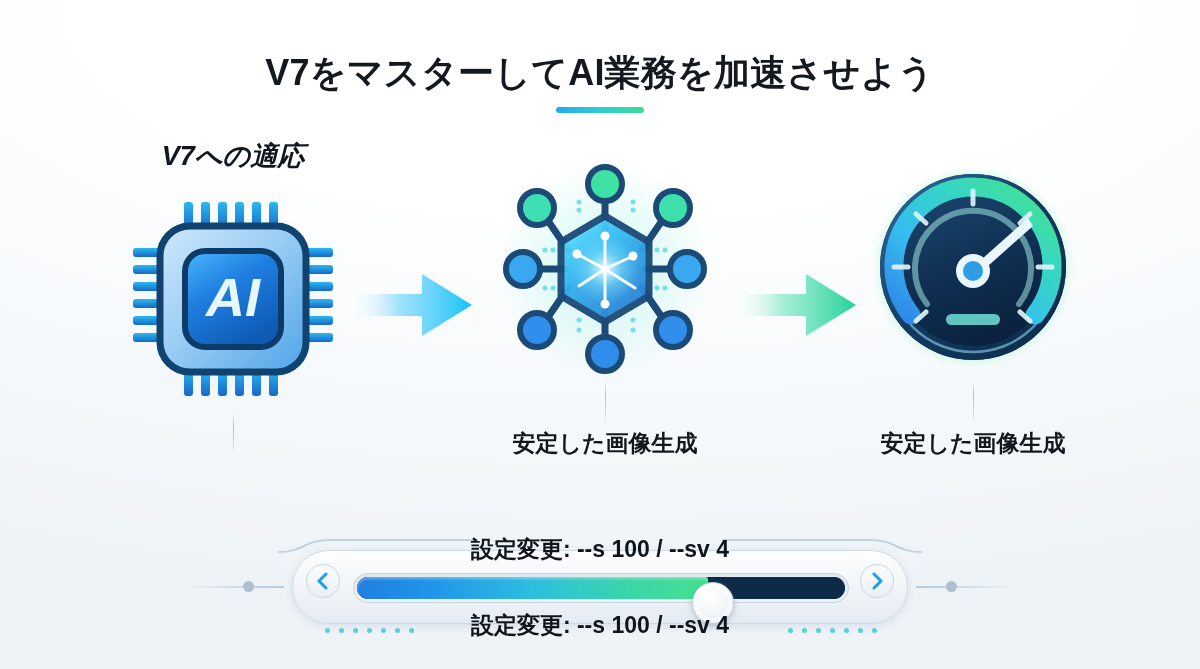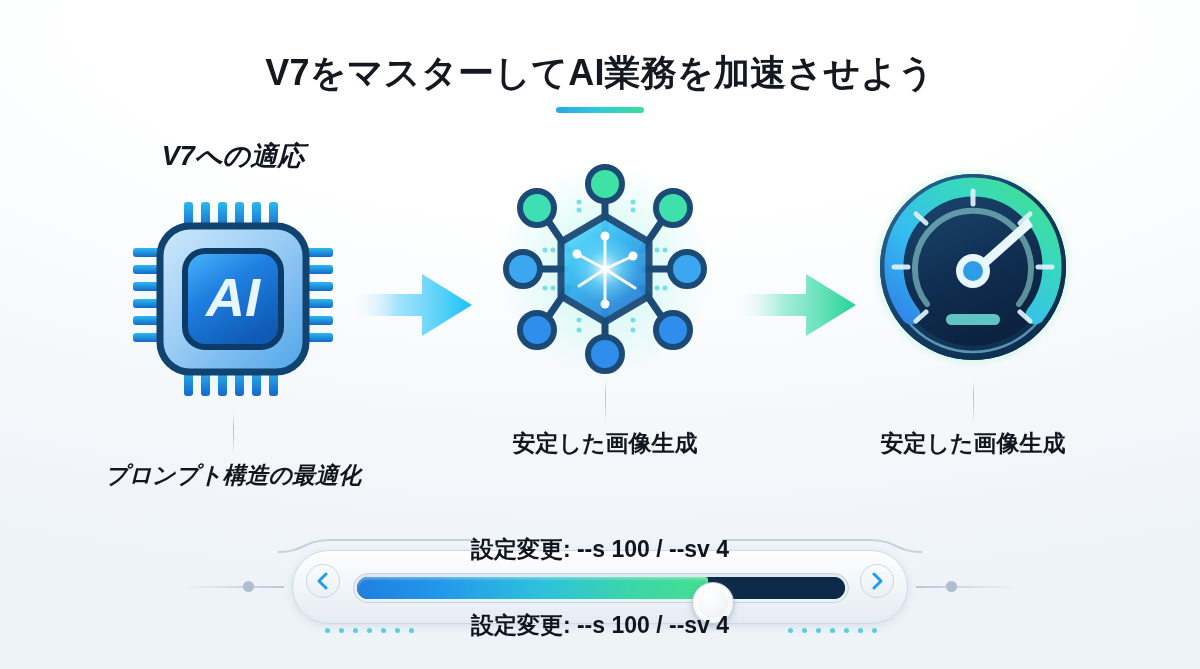--- a/index.html
+++ b/index.html
@@ -328,21 +328,20 @@
             <rect x="170" y="120" width="30" height="9" rx="3"></rect>
             <rect x="170" y="137" width="30" height="9" rx="3"></rect>
           </g>
 
           <rect x="27" y="30" width="146" height="146" rx="30" fill="url(#chipBody)" stroke="#10436f" stroke-width="7"></rect>
           <rect x="52" y="55" width="96" height="96" rx="20" fill="url(#chipCore)" stroke="#0d3b67" stroke-width="6"></rect>
           <text x="100" y="120" text-anchor="middle" font-family="'Liberation Sans', sans-serif" font-size="54" font-weight="700" fill="#e8f6ff">AI</text>
         </svg>
       </div>
       <div class="connector"></div>
-      <div class="col-caption">プロンプト構造の最適化</div>
     </div>
 
     <div class="col col-2">
       <div class="icon-wrap">
         <svg width="212" height="210" viewBox="0 0 212 210">
           <defs>
             <linearGradient id="hexGrad" x1="0" y1="0" x2="0.7" y2="1">
               <stop offset="0%" stop-color="#6ff0ff"></stop>
               <stop offset="42%" stop-color="#35b9f2"></stop>
               <stop offset="100%" stop-color="#2a7fd4"></stop>

